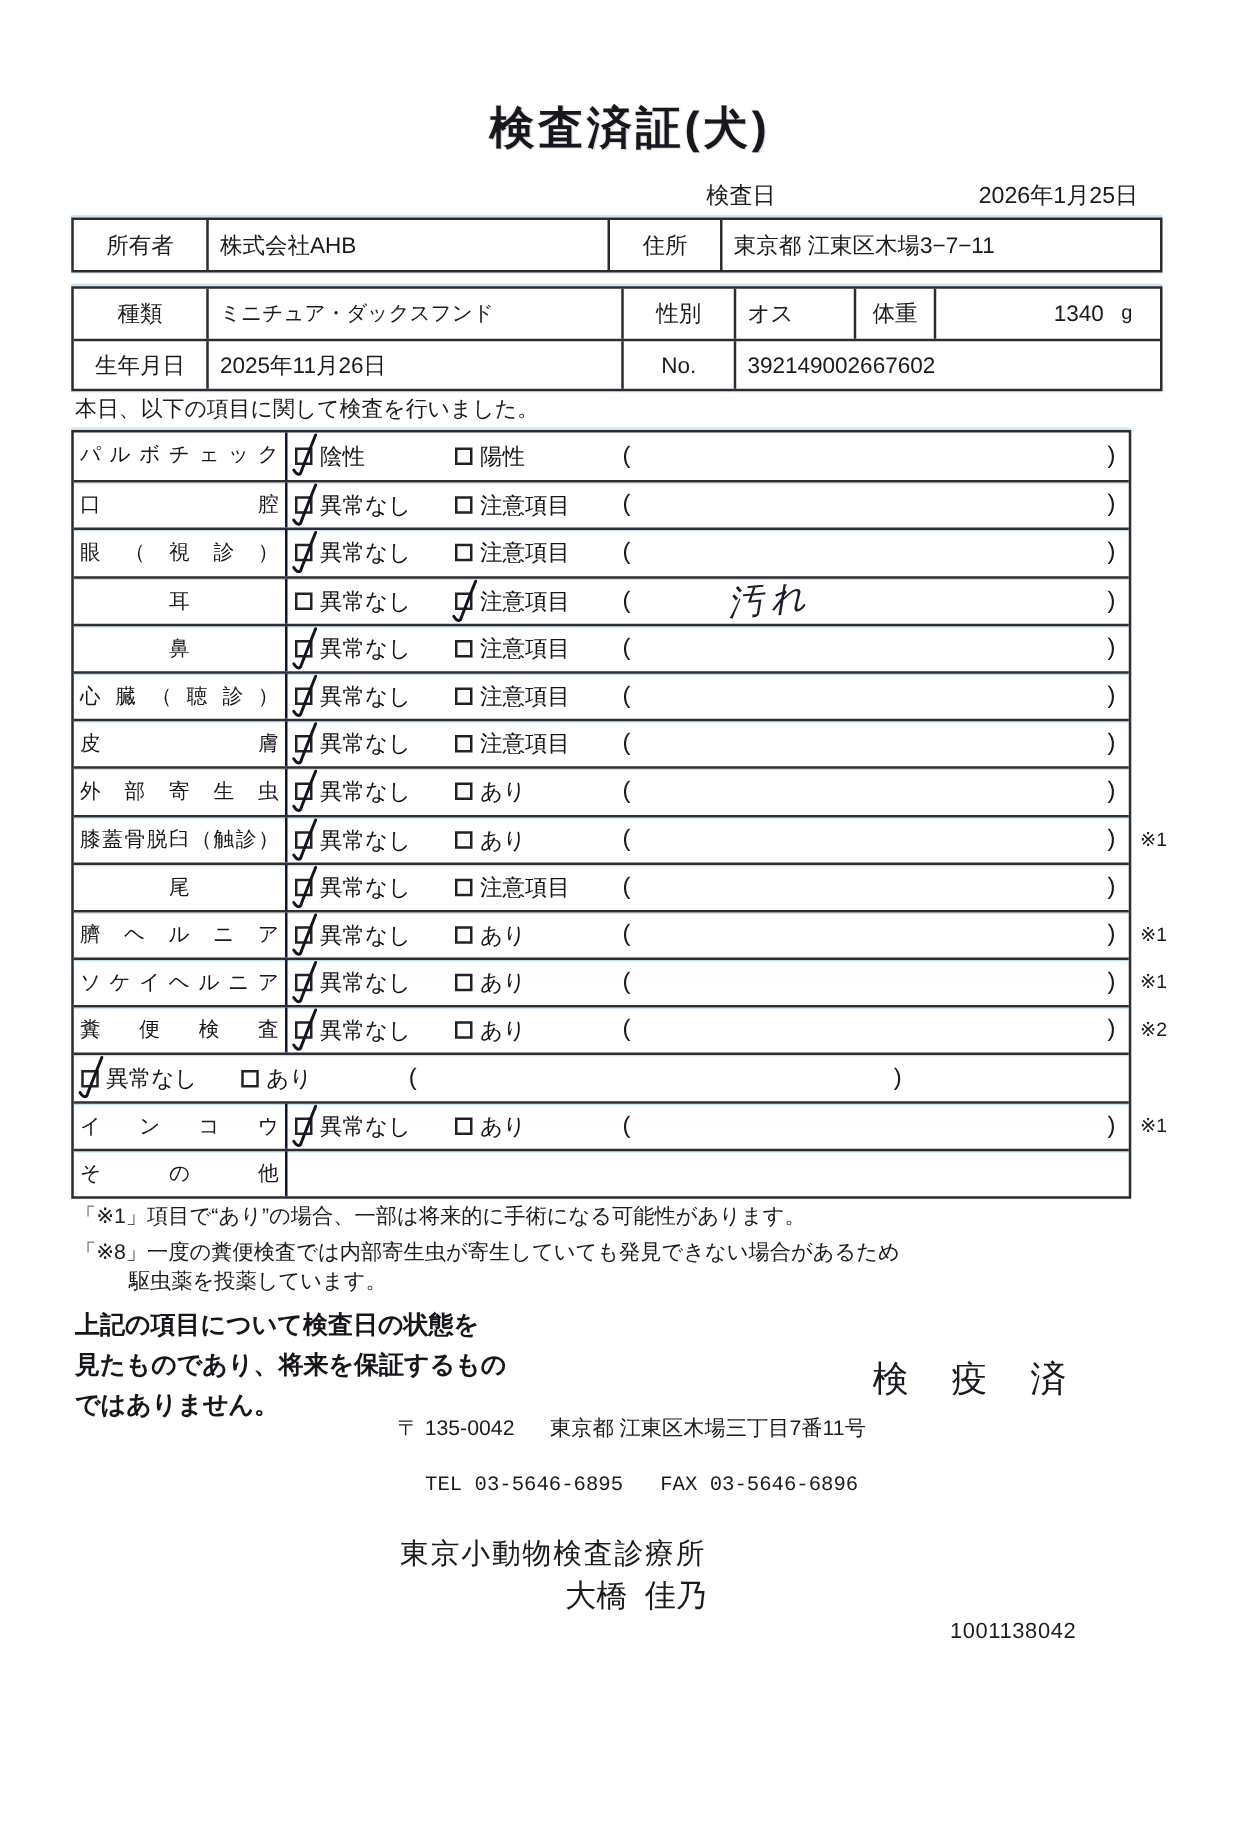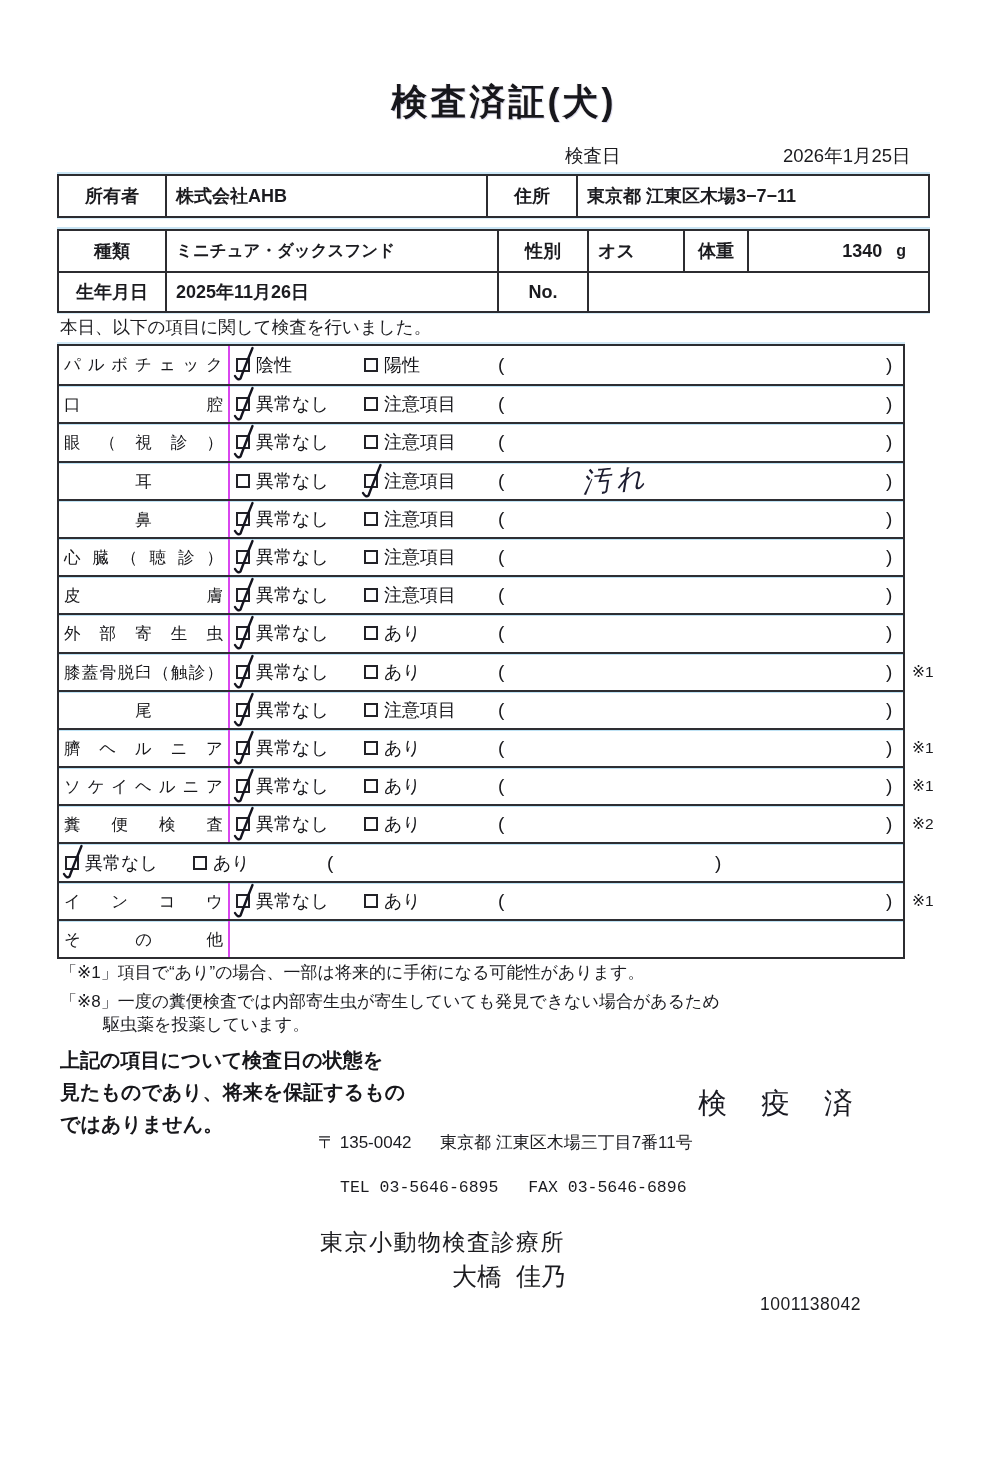--- a/index.html
+++ b/index.html
@@ -25,21 +25,21 @@
   
   .itable{
     border:2.2px solid #2c2c30;box-sizing:border-box;
     box-shadow:0 -2px 0 rgba(100,180,225,.35), 0 1px 0 rgba(100,180,225,.25);
     background:#fff;
   }
   .irow{display:flex;height:40px;box-sizing:border-box;}
   .irow + .irow{border-top:2px solid #2c2c30;}
   .icell{
     box-sizing:border-box;display:flex;align-items:center;
-    font-size:18px;font-weight:700;white-space:nowrap;overflow:hidden;
+    font-size:18px;font-weight:400;white-space:nowrap;overflow:hidden;
   }
   .icell.lab{justify-content:center;}
   .icell.val{padding-left:9px;}
   .icell.bdr{border-right:2px solid #2c2c30;}
   .icell.num{justify-content:flex-end;padding-right:22px;}
   .unit{margin-left:14px;font-size:16px;}
 
   .owner-table{left:57px;top:174px;width:873px;}
   .pet-table{left:57px;top:229px;width:873px;}
 
@@ -56,21 +56,21 @@
     left:57px;top:344px;width:848px;
     border:2.2px solid #2c2c30;box-sizing:border-box;background:#fff;
     box-shadow:0 -2px 0 rgba(100,180,225,.3);
   }
   .mrow{
     position:relative;display:flex;height:38.2px;box-sizing:border-box;
     overflow:visible;
   }
   .mrow + .mrow{border-top:2px solid #2e2e33;box-shadow:inset 0 1px 0 rgba(110,190,230,.45);}
   .mname{
-    width:171px;box-sizing:border-box;border-right:2px solid #d946ef;
+    width:171px;box-sizing:border-box;border-right:2px solid #0f172a;
     padding:0 5px;overflow:hidden;
   }
   .mname-text{
     display:block;width:100%;line-height:36px;font-size:16.5px;font-weight:500;
     white-space:nowrap;text-align:justify;text-align-last:justify;color:#17171a;
   }
   .center-name .mname-text{text-align:center;text-align-last:center;}
   .mcontent{position:relative;flex:1;}
   .opt{position:absolute;top:0;height:100%;display:flex;align-items:center;gap:6px;}
   .opt1{left:6px;} .opt2{left:134px;}
@@ -141,20 +141,21 @@
       <div class="icell lab bdr w-l3">体重</div>
       <div class="icell num w-v3">
         <span>1340</span>
         <span class="unit">g</span>
       </div>
     </div>
     <div class="irow">
       <div class="icell lab bdr w-l1">生年月日</div>
       <div class="icell val bdr w-v1">2025年11月26日</div>
       <div class="icell lab bdr w-l2">No.</div>
+      <div class="icell val w-v2b">392149002667602</div>
     </div>
   </div>
 
   <div class="abs intro">本日、以下の項目に関して検査を行いました。</div>
 
   <div class="abs exam">
       <div class="mrow">
       <div class="mname">
         <span class="mname-text">パ ル ボ チ ェ ッ ク</span>
       </div>

